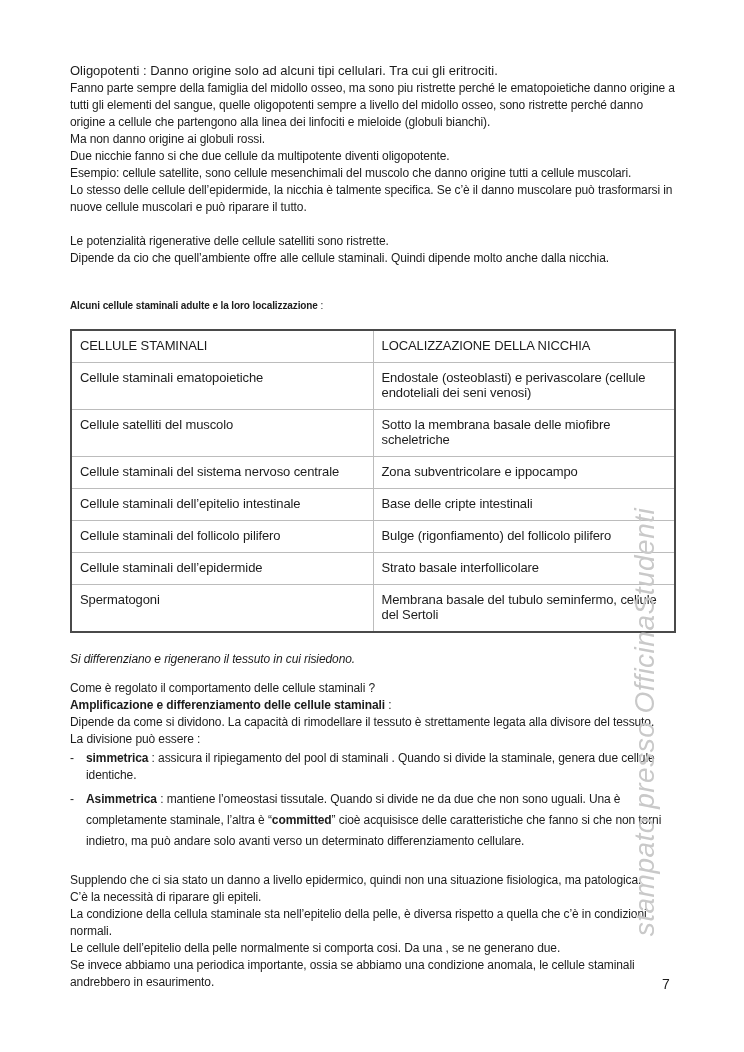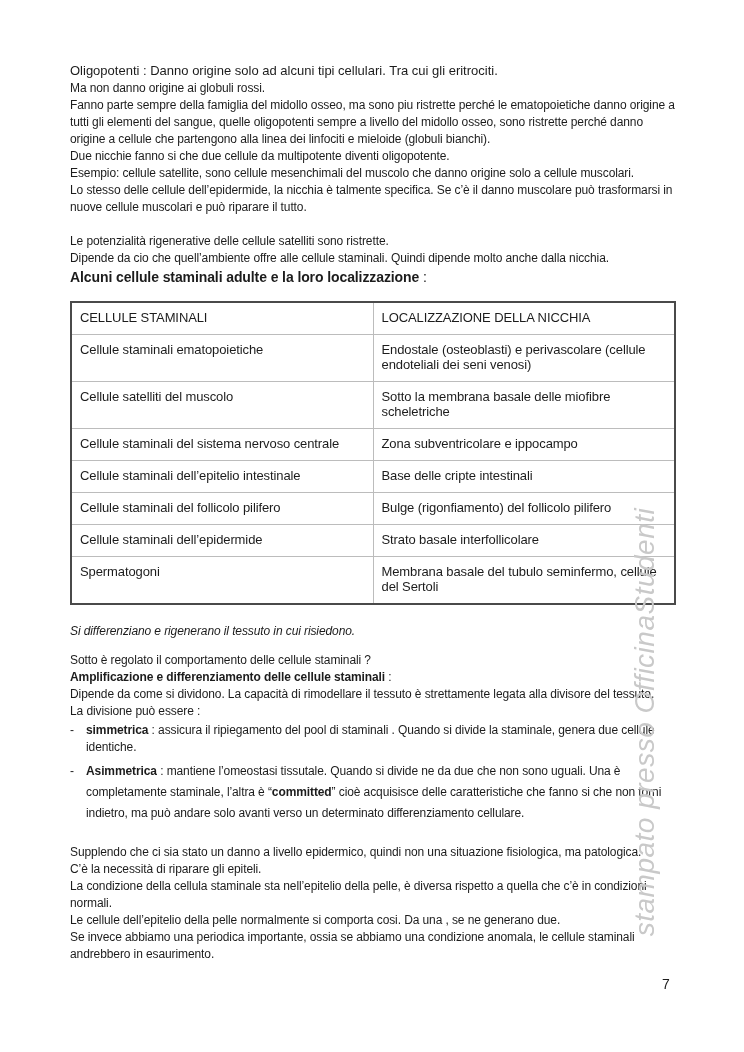--- a/index.html
+++ b/index.html
@@ -17,21 +17,21 @@
     width:606px;
     font-size:12px;
     line-height:17px;
     letter-spacing:-0.1px;
   }
   .title-line { font-size:13px; line-height:18px; letter-spacing:0; }
   .para { margin:0; }
   .spacer { height:17px; }
   .spacer-sm { height:12px; }
   .bold { font-weight:bold; }
-  .section-heading { font-weight:bold; font-size:14px; margin-top:2px; }
+  .section-heading { font-weight:bold; font-size:10px; margin-top:30px; }
 
   table.loc-table {
     width:100%;
     border-collapse:collapse;
     border:2px solid #4a4a4a;
     margin-top:15px;
     table-layout:fixed;
   }
   table.loc-table td {
     width:50%;
@@ -77,24 +77,24 @@
   }
 </style>
 </head>
 <body>
 
 <div class="page">
 
   <div class="content">
 
     <div class="para title-line">Oligopotenti : Danno origine solo ad alcuni tipi cellulari. Tra cui gli eritrociti.</div>
+    <div class="para">Fanno parte sempre della famiglia del midollo osseo, ma sono piu ristrette perché le ematopoietiche danno origine a tutti gli elementi del sangue, quelle oligopotenti sempre a livello del midollo osseo, sono ristrette perché danno origine a cellule che partengono alla linea dei linfociti e mieloide (globuli bianchi).</div>
     <div class="para">Ma non danno origine ai globuli rossi.</div>
-    <div class="para">Fanno parte sempre della famiglia del midollo osseo, ma sono piu ristrette perché le ematopoietiche danno origine a tutti gli elementi del sangue, quelle oligopotenti sempre a livello del midollo osseo, sono ristrette perché danno origine a cellule che partengono alla linea dei linfociti e mieloide (globuli bianchi).</div>
     <div class="para">Due nicchie fanno si che due cellule da multipotente diventi oligopotente.</div>
-    <div class="para">Esempio: cellule satellite, sono cellule mesenchimali del muscolo che danno origine solo a cellule muscolari.</div>
+    <div class="para">Esempio: cellule satellite, sono cellule mesenchimali del muscolo che danno origine tutti a cellule muscolari.</div>
     <div class="para">Lo stesso delle cellule dell’epidermide, la nicchia è talmente specifica. Se c’è il danno muscolare può trasformarsi in nuove cellule muscolari e può riparare il tutto.</div>
 
     <div class="spacer"></div>
 
     <div class="para">Le potenzialità rigenerative delle cellule satelliti sono ristrette.</div>
     <div class="para">Dipende da cio che quell’ambiente offre alle cellule staminali. Quindi dipende molto anche dalla nicchia.</div>
 
     <div class="section-heading"><span class="bold">Alcuni cellule staminali adulte e la loro localizzazione</span><span style="font-weight:normal"> :</span></div>
 
     <table class="loc-table">
@@ -131,21 +131,21 @@
           <td>Spermatogoni</td>
           <td>Membrana basale del tubulo seminfermo, cellule del Sertoli</td>
         </tr>
       </tbody>
     </table>
 
     <div class="para after-table">Si differenziano e rigenerano il tessuto in cui risiedono.</div>
 
     <div class="spacer-sm"></div>
 
-    <div class="para">Sotto è regolato il comportamento delle cellule staminali ?</div>
+    <div class="para">Come è regolato il comportamento delle cellule staminali ?</div>
     <div class="para"><span class="bold">Amplificazione e differenziamento delle cellule staminali</span><span> :</span></div>
     <div class="para">Dipende da come si dividono. La capacità di rimodellare il tessuto è strettamente legata alla divisore del tessuto.</div>
     <div class="para">La divisione può essere :</div>
 
     <div class="bullet-item">
       <span class="bullet-marker">-</span>
       <span class="bullet-body"><span class="bold">simmetrica</span><span> : assicura il ripiegamento del pool di staminali . Quando si divide la staminale, genera due cellule identiche.</span></span>
     </div>
 
     <div class="bullet-item bullet-loose">

